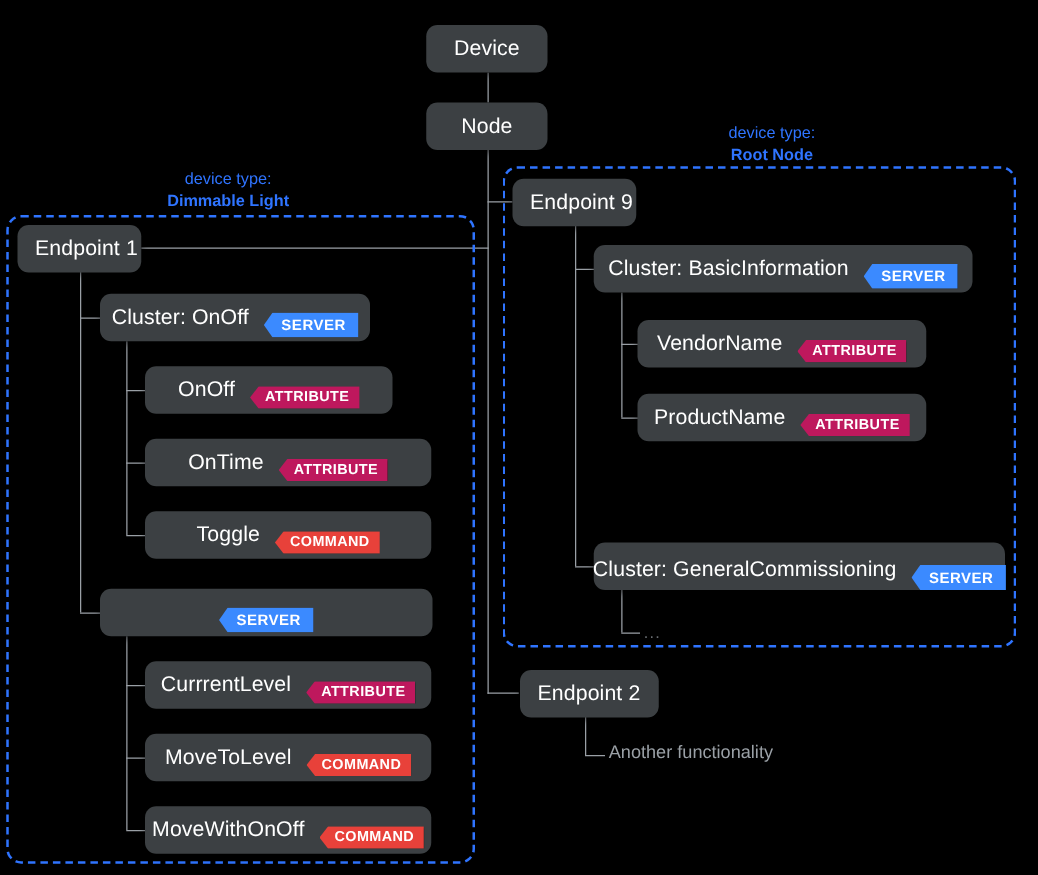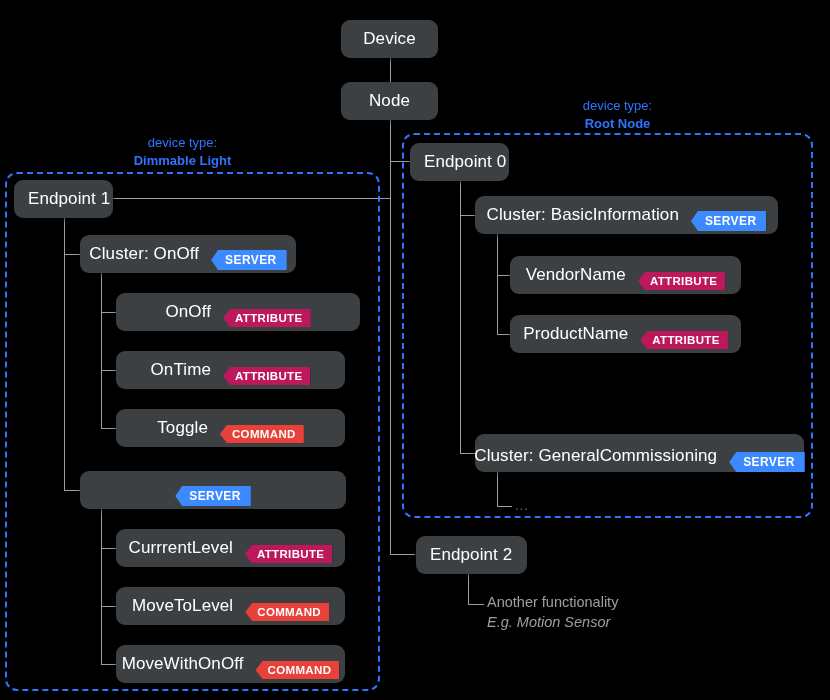--- a/index.html
+++ b/index.html
@@ -167,21 +167,21 @@
 
   <div class="node root-box center" style="left:341px; top:20px; width:97px;">
     <span class="label">Device</span>
   </div>
 
   <div class="node root-box center" style="left:341px; top:82px; width:97px;">
     <span class="label">Node</span>
   </div>
 
   <div class="node endpoint" style="left:410px; top:143px; width:99px;">
-    <span class="label">Endpoint 0</span>
+    <span class="label">Endpoint 9</span>
   </div>
 
   <div class="node cluster" style="left:475px; top:196px; width:303px;">
     <div class="row-inner">
       <span class="label">Cluster: BasicInformation</span>
       <span class="badge server">SERVER</span>
     </div>
   </div>
 
   <div class="node leaf" style="left:510px; top:256px; width:231px;">
@@ -211,21 +211,21 @@
     <span class="label">Endpoint 1</span>
   </div>
 
   <div class="node cluster" style="left:80px; top:235px; width:216px;">
     <div class="row-inner">
       <span class="label">Cluster: OnOff</span>
       <span class="badge server">SERVER</span>
     </div>
   </div>
 
-  <div class="node leaf" style="left:116px; top:293px; width:244px;">
+  <div class="node leaf" style="left:116px; top:293px; width:198px;">
     <div class="row-inner">
       <span class="label">OnOff</span>
       <span class="badge attribute">ATTRIBUTE</span>
     </div>
   </div>
 
   <div class="node leaf" style="left:116px; top:351px; width:229px;">
     <div class="row-inner">
       <span class="label">OnTime</span>
       <span class="badge attribute">ATTRIBUTE</span>
@@ -265,16 +265,15 @@
       <span class="badge command">COMMAND</span>
     </div>
   </div>
 
   <div class="node endpoint" style="left:416px; top:536px; width:111px;">
     <span class="label">Endpoint 2</span>
   </div>
 
   <div class="annot" style="left:487px; top:592px;">
     <span>Another functionality</span>
-    <span class="italic">E.g. Motion Sensor</span>
   </div>
 
 </div>
 
 </body></html>

